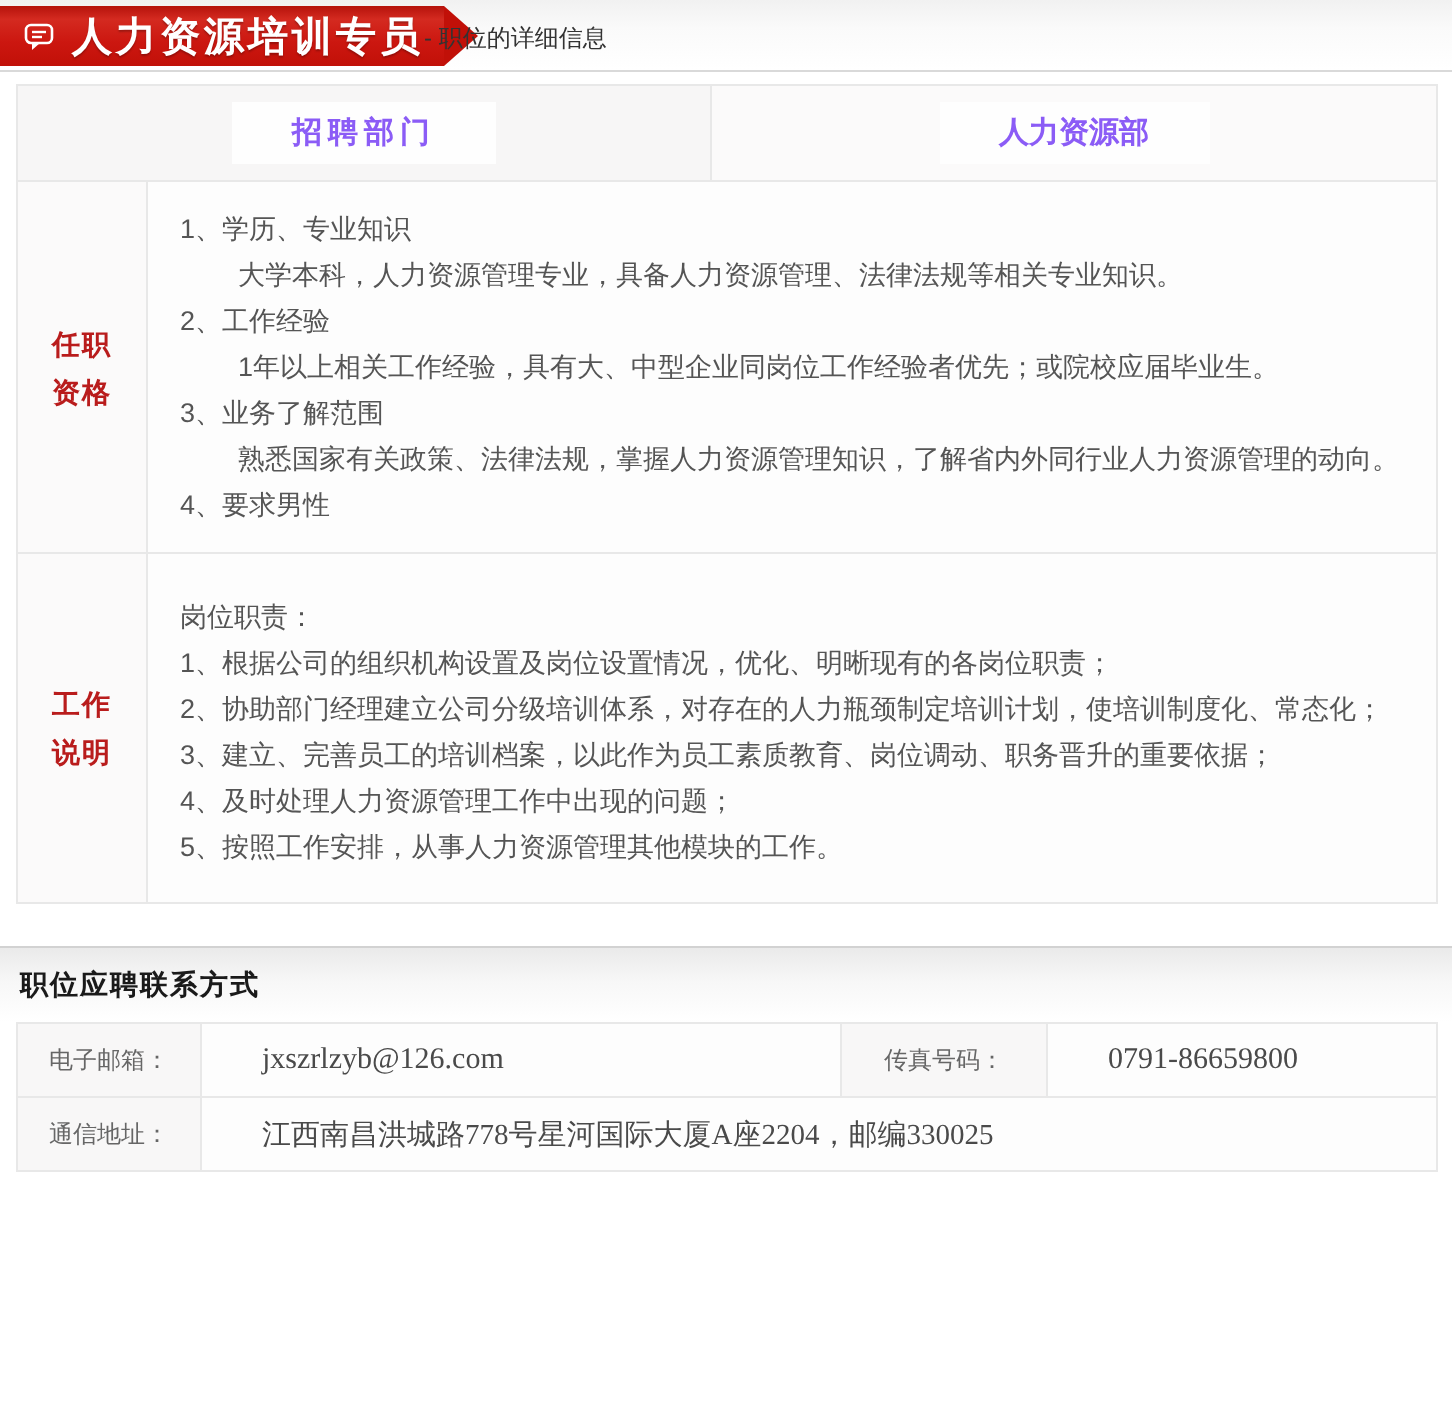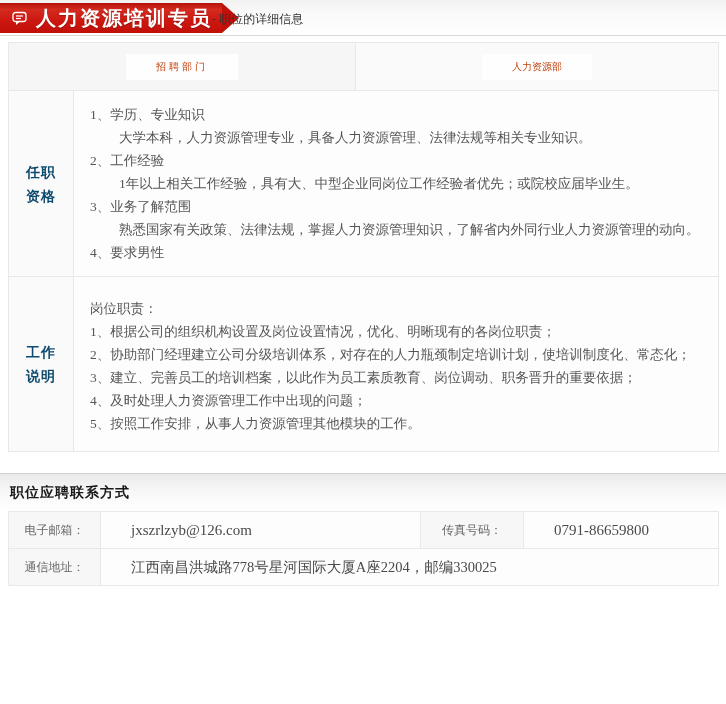--- a/index.html
+++ b/index.html
@@ -43,35 +43,35 @@
   .job-table { margin-top:6px; }
   .qual-table { margin-top:-1px; }
 
   .lbl-cell {
     background:#f7f6f6; text-align:center;
     font-size:14px; color:#5c5c5c; letter-spacing:3px; font-weight:normal;
   }
   .val-cell { background:#fbfafa; text-align:center; }
   .chip {
     display:inline-block; background:#fefefe; padding:6px 30px;
-    font-size:10px; color:#c2410c;
+    font-size:15px; color:#8b5cf6;font-weight:bold;
   }
   .chip.serif { font-family:"Liberation Serif","DejaVu Serif",serif; }
   .r1 { height:48px; } .r2 { height:48px; } .r3 { height:52px; }
 
   
   .tall-lbl {
     background:#fbfafa; text-align:center; vertical-align:middle;
-    font-size:14px; color:#0c4a6e; font-weight:bold;
+    font-size:14px; color:#b91c1c; font-weight:bold;
   }
   .tall-lbl span { display:block; line-height:24px; letter-spacing:1px; }
   .tall-content {
     background:#fdfdfd; vertical-align:middle;
     padding:12px 6px 12px 16px;
-    font-size:13.5px; color:#555; line-height:23px;font-family:Liberation Serif, serif;
+    font-size:13.5px; color:#555; line-height:23px;
   }
   .qual-row { height:162px; }
   .desc-row { height:175px; }
   .desc-row .tall-content { padding-top:20px; vertical-align:top; }
   .line.num  { padding-left:2.15em; text-indent:-2.15em; }
   .line.sub  { padding-left:2.15em; }
   .line.plain{ padding-left:0; }
 
   
   .contact-band {

